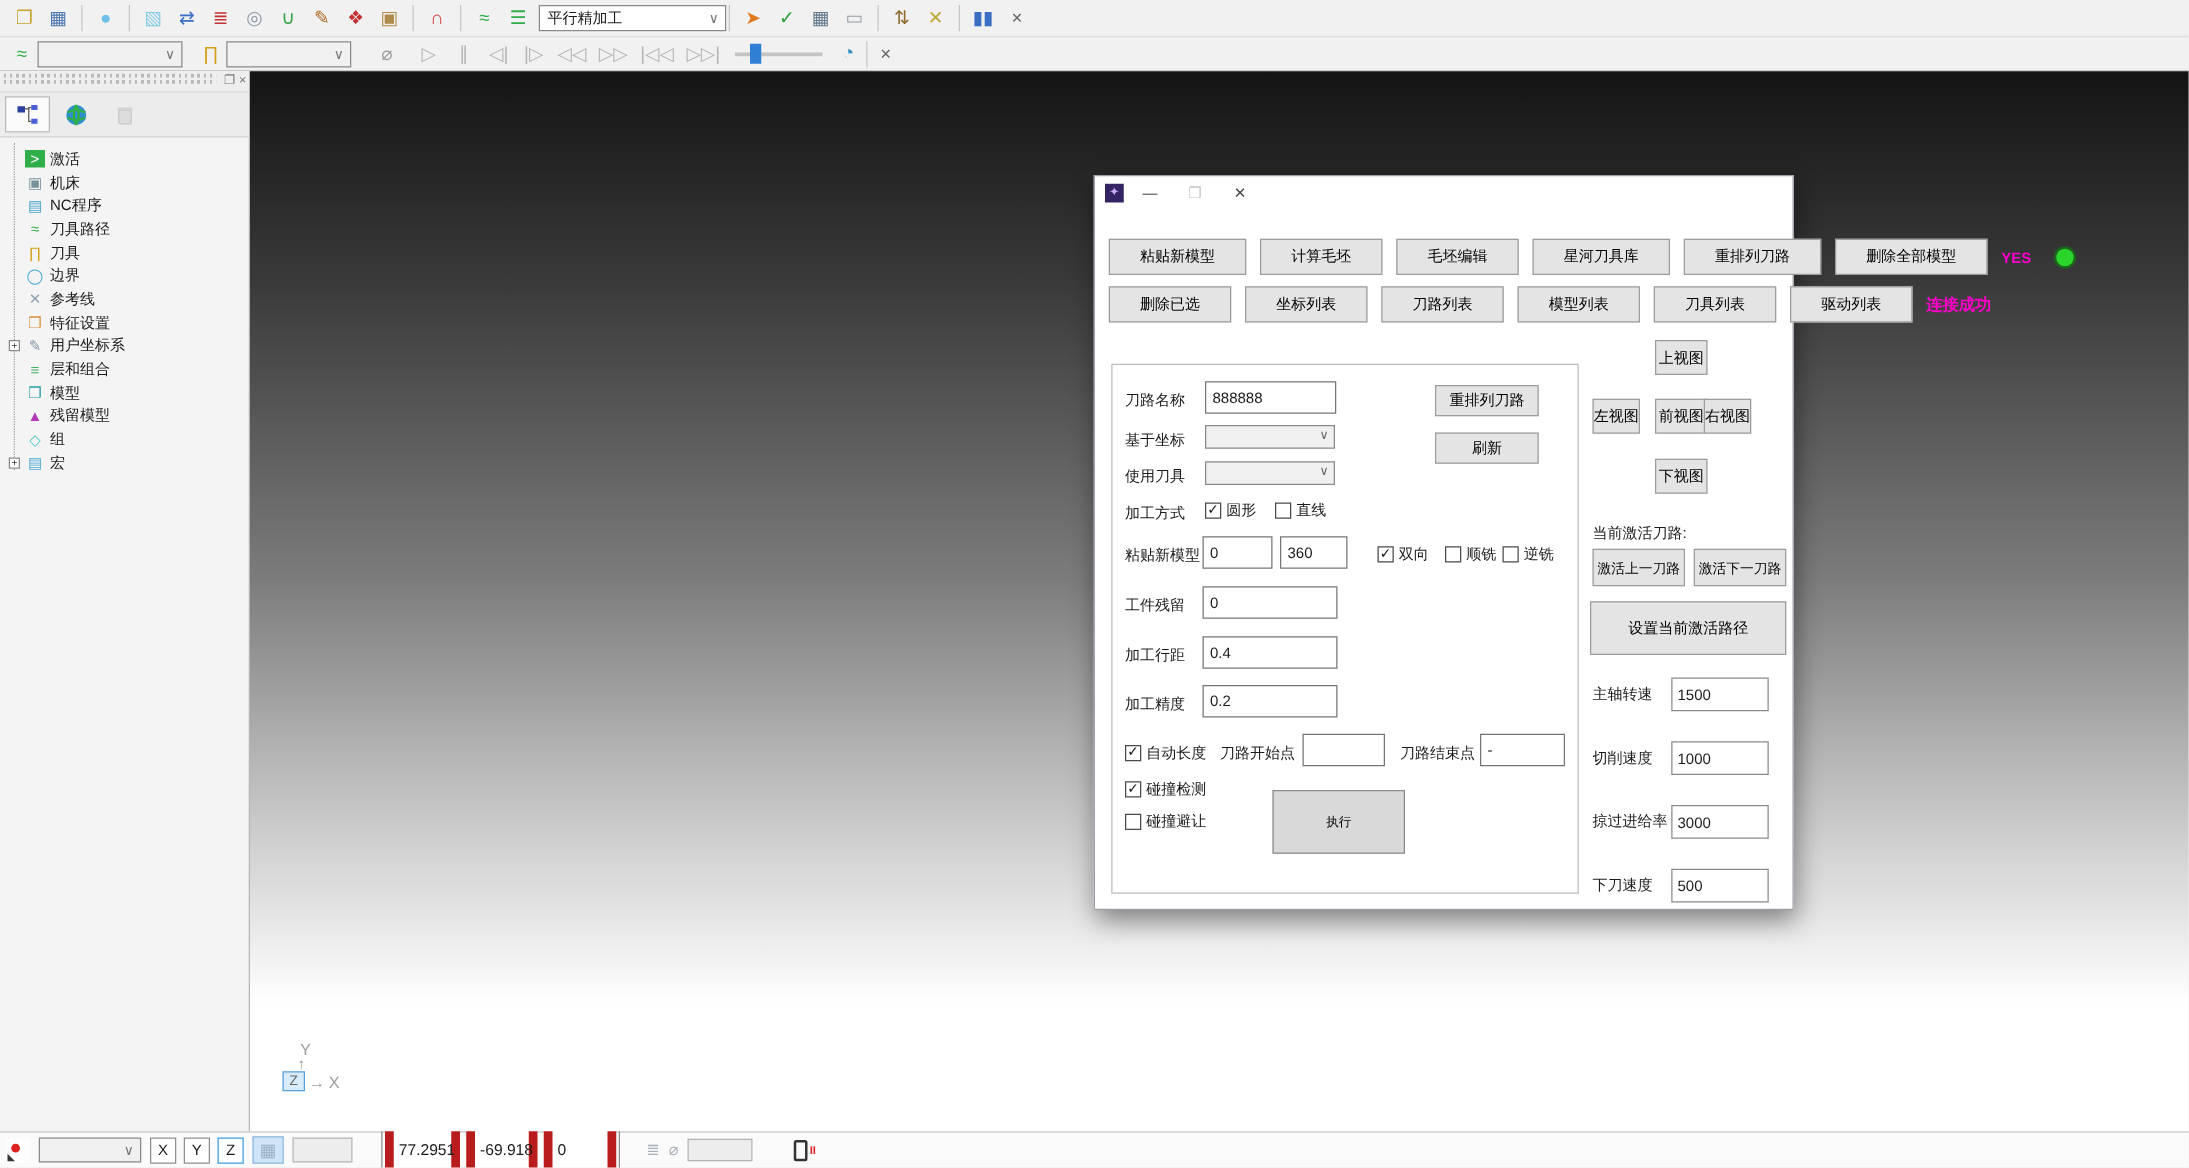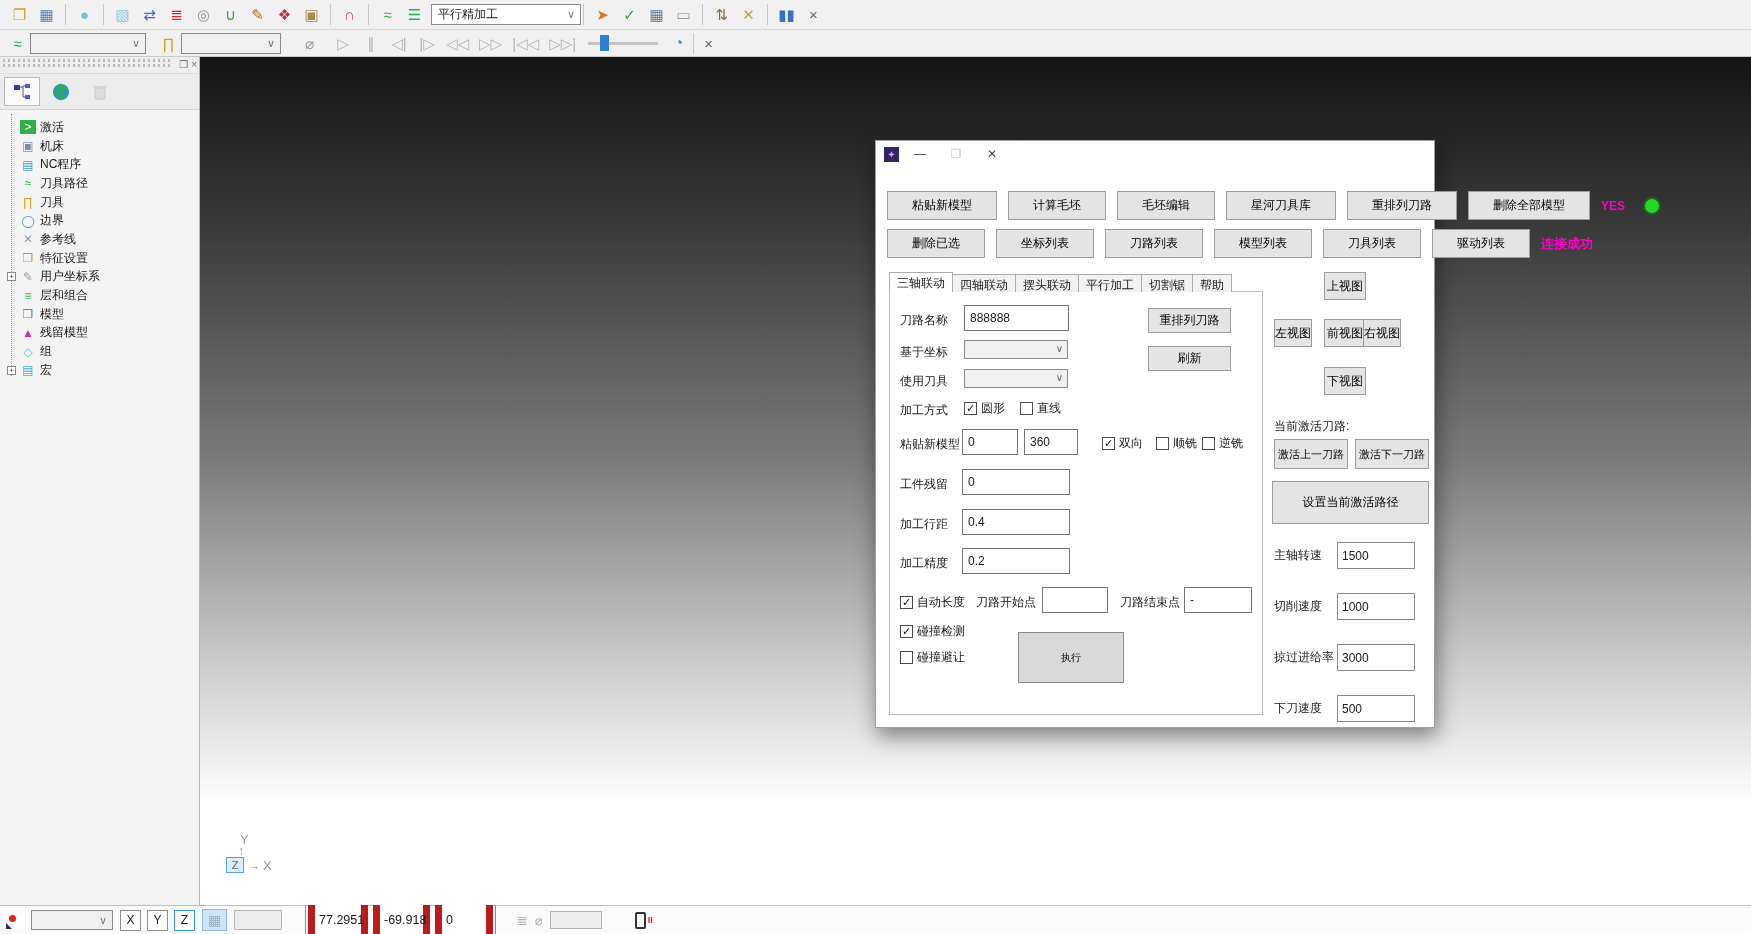--- a/index.html
+++ b/index.html
@@ -346,28 +346,20 @@
         <button class="abtn">坐标列表</button>
         <button class="abtn">刀路列表</button>
         <button class="abtn">模型列表</button>
         <button class="abtn">刀具列表</button>
         <button class="abtn">驱动列表</button>
       </div>
     <span class="magenta" style="font-size:13px">连接成功</span>
   </div>
 
   <div class="tabstrip">
-    <div class="tabs">
-        <span class="tab active">三轴联动</span>
-        <span class="tab">四轴联动</span>
-        <span class="tab">摆头联动</span>
-        <span class="tab">平行加工</span>
-        <span class="tab">切割锯</span>
-        <span class="tab">帮助</span>
-      </div>
     <div class="tab-body">
 
       <span class="fl" style="left:10px;top:20px">刀路名称</span>
       <div class="ti" style="left:74px;top:13px;width:105px">888888</div>
       <button class="dbtn" style="left:258px;top:16px;width:83px;height:25px">重排列刀路</button>
 
       <span class="fl" style="left:10px;top:52px">基于坐标</span>
       <div class="fcombo" style="left:74px;top:48px">
         <span></span>
         <span class="chev">∨</span>

